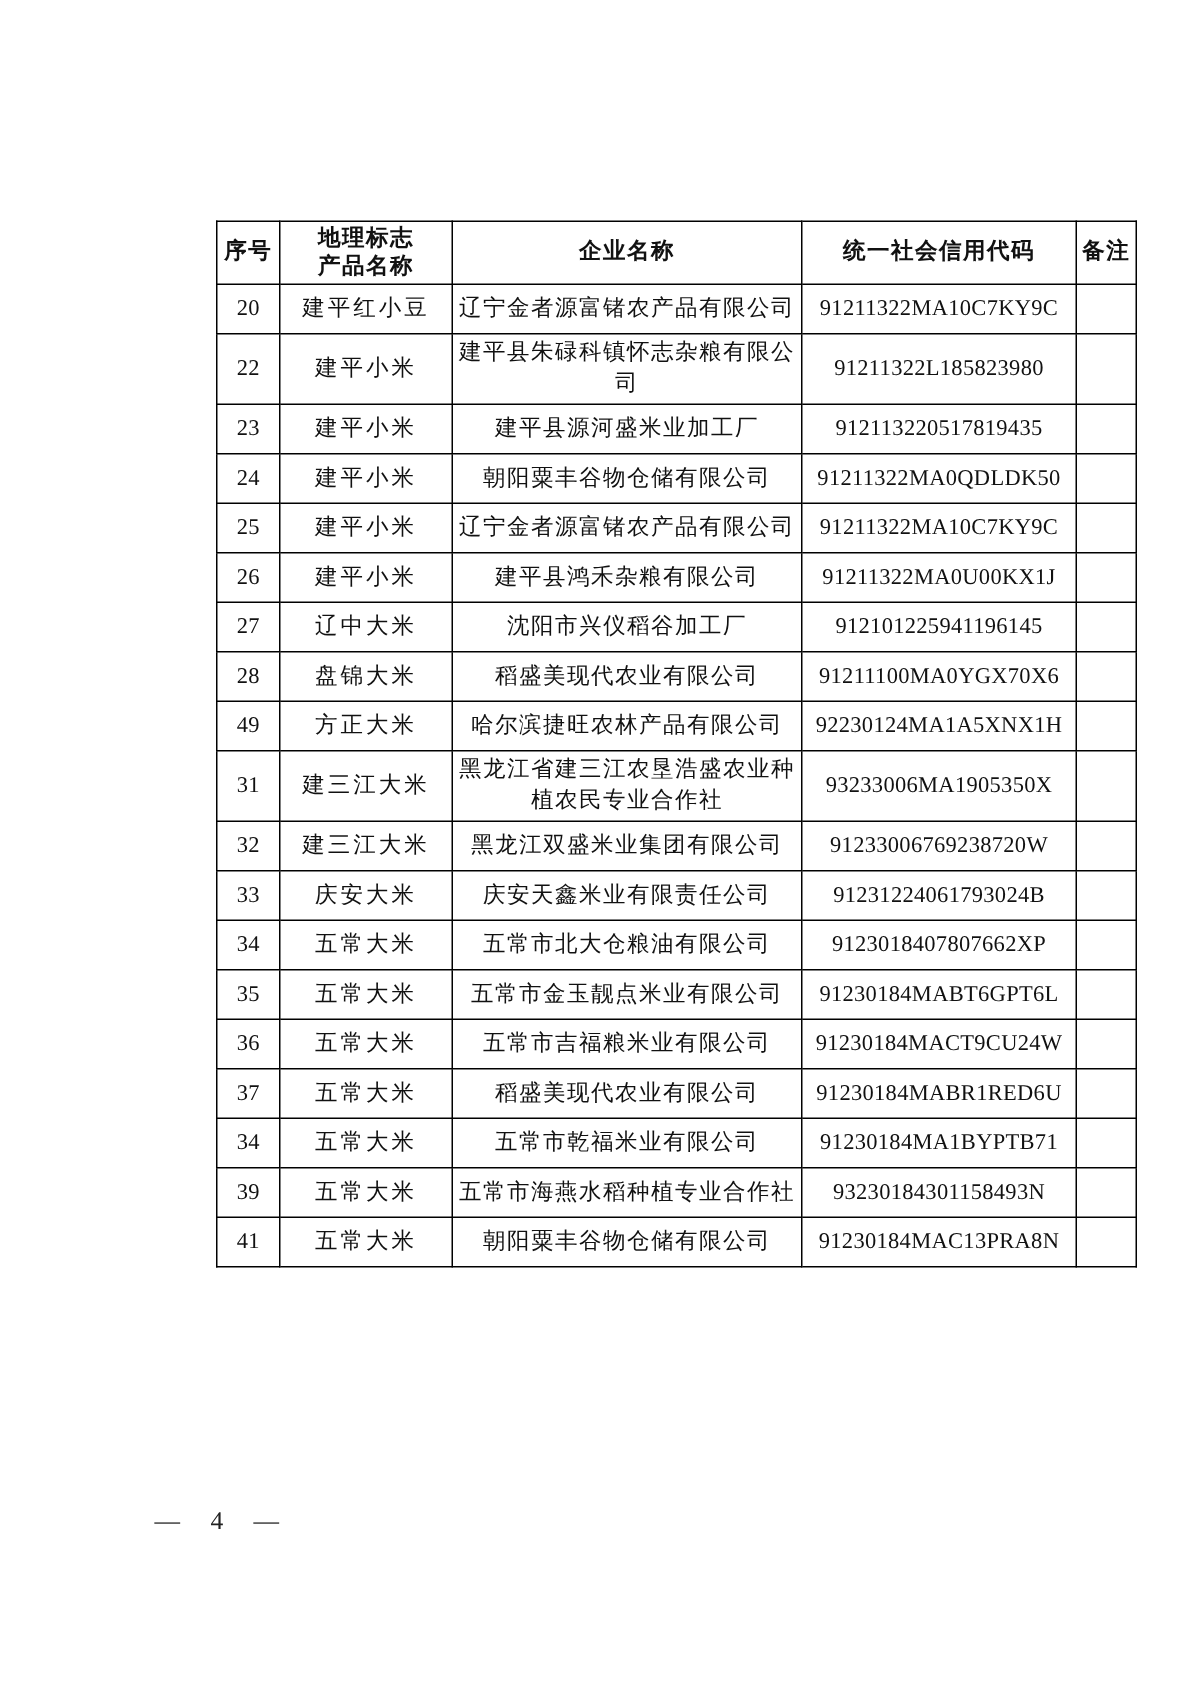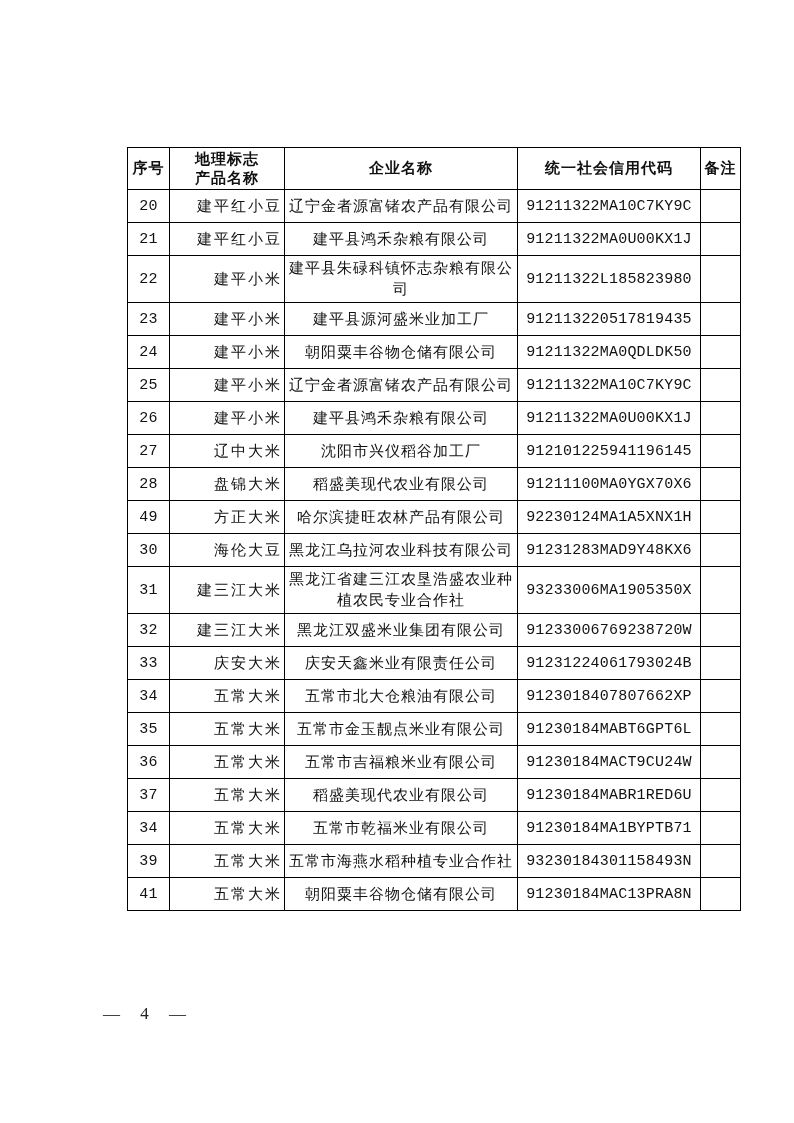--- a/index.html
+++ b/index.html
@@ -11,21 +11,21 @@
     position: relative;
   }
   .page {
     position: relative;
     width: 794px; height: 1123px;
     background: #ffffff;
     overflow: hidden;
   }
   .table-wrap {
     position: absolute;
-    left: 84px; top: 147px;
+    left: 101px; top: 147px;
     width: 613px;
     padding-left: 43px;
   }
   table {
     border-collapse: collapse;
     table-layout: fixed;
     width: 613px;
   }
   col.c-no     { width: 42px; }
   col.c-prod   { width: 115px; }
@@ -46,24 +46,24 @@
     white-space: pre-line;
     letter-spacing: 1px;
   }
   td {
     font-size: 15px;
     height: 33px;
     line-height: 1.4;
     padding: 2px 2px;
   }
   td.cell-no, td.cell-code {
-    font-family: Liberation Mono, monospace;
+    font-family: Liberation Serif, serif;
     letter-spacing: 0.2px;
   }
-  td.cell-prod { letter-spacing: 2px; text-align: right; }
+  td.cell-prod { letter-spacing: 2px; }
   td.cell-comp { letter-spacing: 1px; margin-left: 26px; }
   .footer {
     position: absolute;
     left: 103px; top: 1004px;
     font-size: 17px;
     color: #222222;
     word-spacing: 14px;
     letter-spacing: 1px;
   }
 </style>
@@ -93,27 +93,20 @@
       </thead>
       <tbody>
           <tr>
     <td class="cell-no">20</td>
     <td class="cell-prod">建平红小豆</td>
     <td class="cell-comp">辽宁金者源富锗农产品有限公司</td>
     <td class="cell-code">91211322MA10C7KY9C</td>
     <td class="cell-remark"></td>
   </tr>
           <tr>
-    <td class="cell-no">21</td>
-    <td class="cell-prod">建平红小豆</td>
-    <td class="cell-comp">建平县鸿禾杂粮有限公司</td>
-    <td class="cell-code">91211322MA0U00KX1J</td>
-    <td class="cell-remark"></td>
-  </tr>
-          <tr>
     <td class="cell-no">22</td>
     <td class="cell-prod">建平小米</td>
     <td class="cell-comp">建平县朱碌科镇怀志杂粮有限公司</td>
     <td class="cell-code">91211322L185823980</td>
     <td class="cell-remark"></td>
   </tr>
           <tr>
     <td class="cell-no">23</td>
     <td class="cell-prod">建平小米</td>
     <td class="cell-comp">建平县源河盛米业加工厂</td>
@@ -156,27 +149,20 @@
     <td class="cell-remark"></td>
   </tr>
           <tr>
     <td class="cell-no">49</td>
     <td class="cell-prod">方正大米</td>
     <td class="cell-comp">哈尔滨捷旺农林产品有限公司</td>
     <td class="cell-code">92230124MA1A5XNX1H</td>
     <td class="cell-remark"></td>
   </tr>
           <tr>
-    <td class="cell-no">30</td>
-    <td class="cell-prod">海伦大豆</td>
-    <td class="cell-comp">黑龙江乌拉河农业科技有限公司</td>
-    <td class="cell-code">91231283MAD9Y48KX6</td>
-    <td class="cell-remark"></td>
-  </tr>
-          <tr>
     <td class="cell-no">31</td>
     <td class="cell-prod">建三江大米</td>
     <td class="cell-comp">黑龙江省建三江农垦浩盛农业种植农民专业合作社</td>
     <td class="cell-code">93233006MA1905350X</td>
     <td class="cell-remark"></td>
   </tr>
           <tr>
     <td class="cell-no">32</td>
     <td class="cell-prod">建三江大米</td>
     <td class="cell-comp">黑龙江双盛米业集团有限公司</td>

